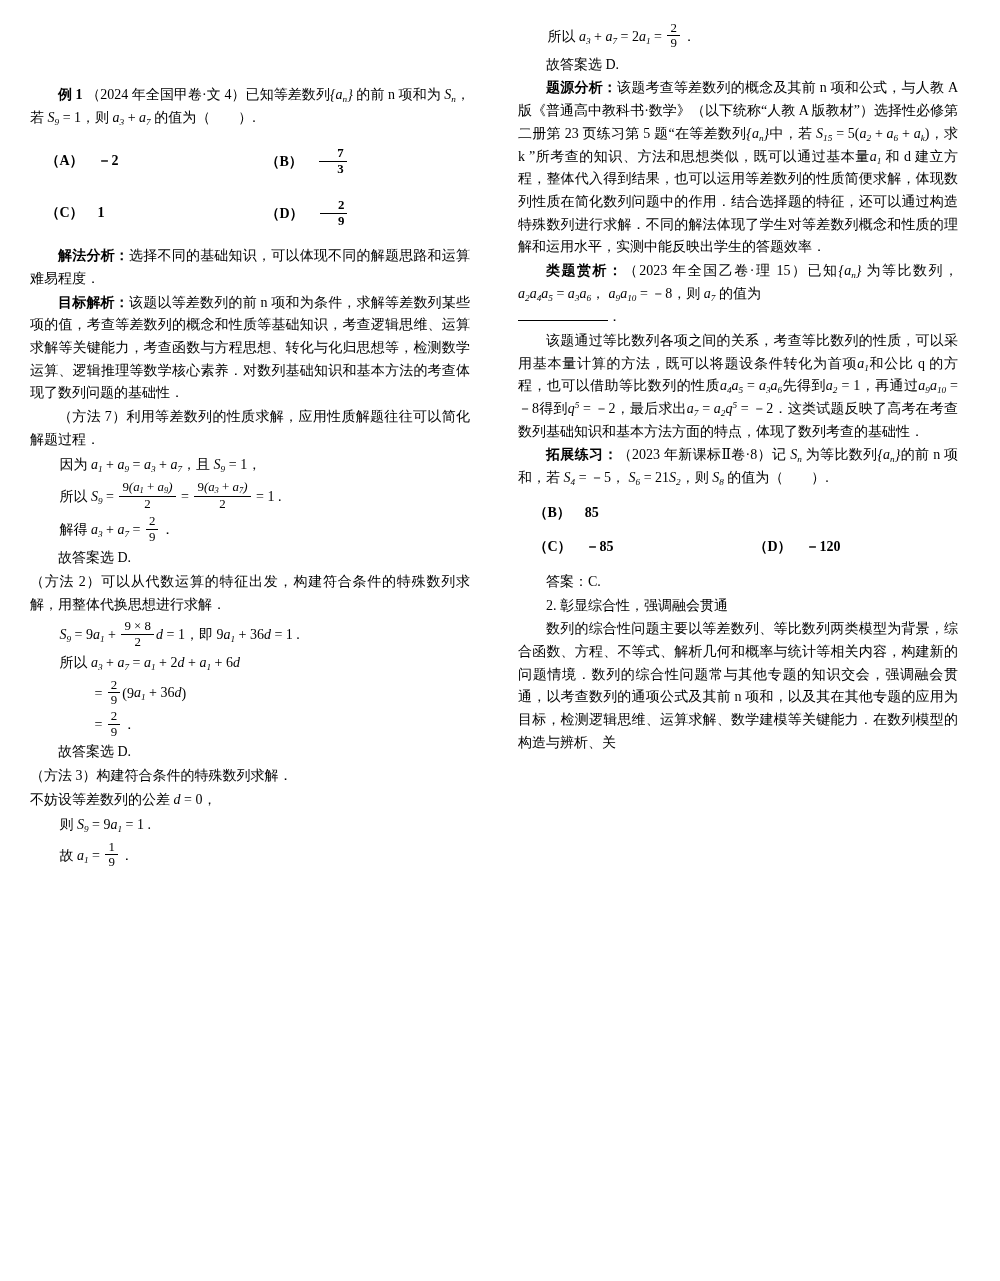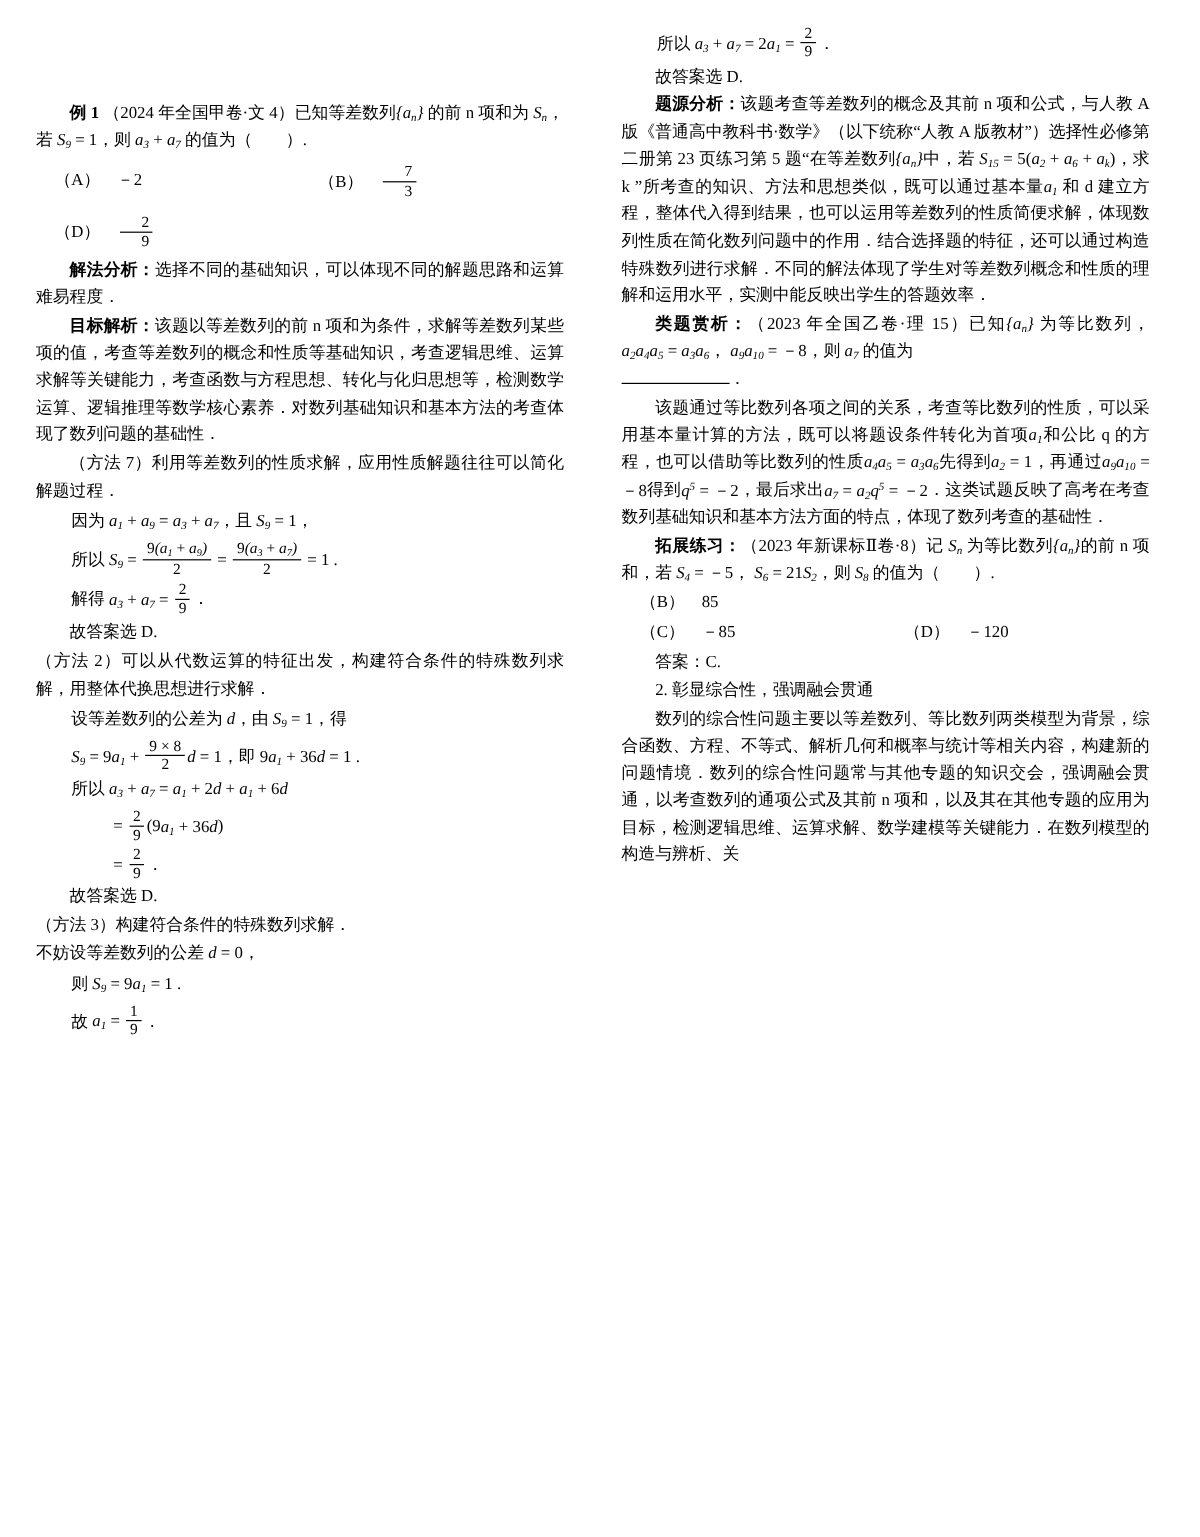--- a/index.html
+++ b/index.html
@@ -76,21 +76,22 @@
     line-height: 1.12;
     margin: 0 2px;
   }
   .frac > .n { display: block; padding: 0 3px; }
   .frac > .d { display: block; border-top: 1px solid #000; padding: 0 3px; }
 
   
   .choices {
     display: flex;
     text-indent: 0;
-    margin: 2px 0;
+    margin: 12px 0;
+    font-weight: bold;
   }
   .choices .ch {
     width: 50%;
     text-indent: 1.1em;
   }
   .choice-row-tall { align-items: center; min-height: 40px; }
 
   .blankline {
     display: inline-block;
     width: 6.4em;
@@ -115,20 +116,23 @@
         <div class="ch">
           <span>（A）</span>　<span>－2</span>
         </div>
         <div class="ch">
           <span>（B）</span>　<span class="frac"><span class="n">7</span><span class="d">3</span></span>
         </div>
       </div>
 
       <div class="choices choice-row-tall">
         <div class="ch">
+          <span>（C）</span>　<span>1</span>
+        </div>
+        <div class="ch">
           <span>（D）</span>　<span class="frac"><span class="n">2</span><span class="d">9</span></span>
         </div>
       </div>
 
       <p class="para">
         <span class="bold">解法分析：</span><span>选择不同的基础知识，可以体现不同的解题思路和运算难易程度．</span>
       </p>
 
       <p class="para">
         <span class="bold">目标解析：</span><span>该题以等差数列的前 n 项和为条件，求解等差数列某些项的值，考查等差数列的概念和性质等基础知识，考查逻辑思维、运算求解等关键能力，考查函数与方程思想、转化与化归思想等，检测数学运算、逻辑推理等数学核心素养．对数列基础知识和基本方法的考查体现了数列问题的基础性．</span>
@@ -149,23 +153,20 @@
       <p class="disp">
         <span>解得</span> <span class="mathi">a<sub>3</sub><span class="num"> + </span>a<sub>7</sub><span class="num"> = </span></span><span class="frac"><span class="n">2</span><span class="d">9</span></span><span class="num">．</span>
       </p>
 
       <p class="para">故答案选 D.</p>
 
       <p class="para-noind">
         <span>（方法 2）</span><span>可以从代数运算的特征出发，构建符合条件的特殊数列求解，用整体代换思想进行求解．</span>
       </p>
 
-      <p class="disp">
-        <span>设等差数列的公差为</span> <span class="mathi">d</span><span>，由</span> <span class="mathi">S<sub>9</sub><span class="num"> = 1</span></span><span>，得</span>
-      </p>
 
       <p class="disp">
         <span class="mathi">S<sub>9</sub><span class="num"> = 9</span>a<sub>1</sub><span class="num"> + </span></span><span class="frac"><span class="n"><span class="num">9 × 8</span></span><span class="d"><span class="num">2</span></span></span><span class="mathi">d</span><span class="num"> = 1</span><span>，即</span> <span class="num">9</span><span class="mathi">a<sub>1</sub><span class="num"> + 36</span>d<span class="num"> = 1 .</span></span>
       </p>
 
       <p class="disp">
         <span>所以</span> <span class="mathi">a<sub>3</sub><span class="num"> + </span>a<sub>7</sub><span class="num"> = </span>a<sub>1</sub><span class="num"> + 2</span>d<span class="num"> + </span>a<sub>1</sub><span class="num"> + 6</span>d</span>
       </p>
 
 

